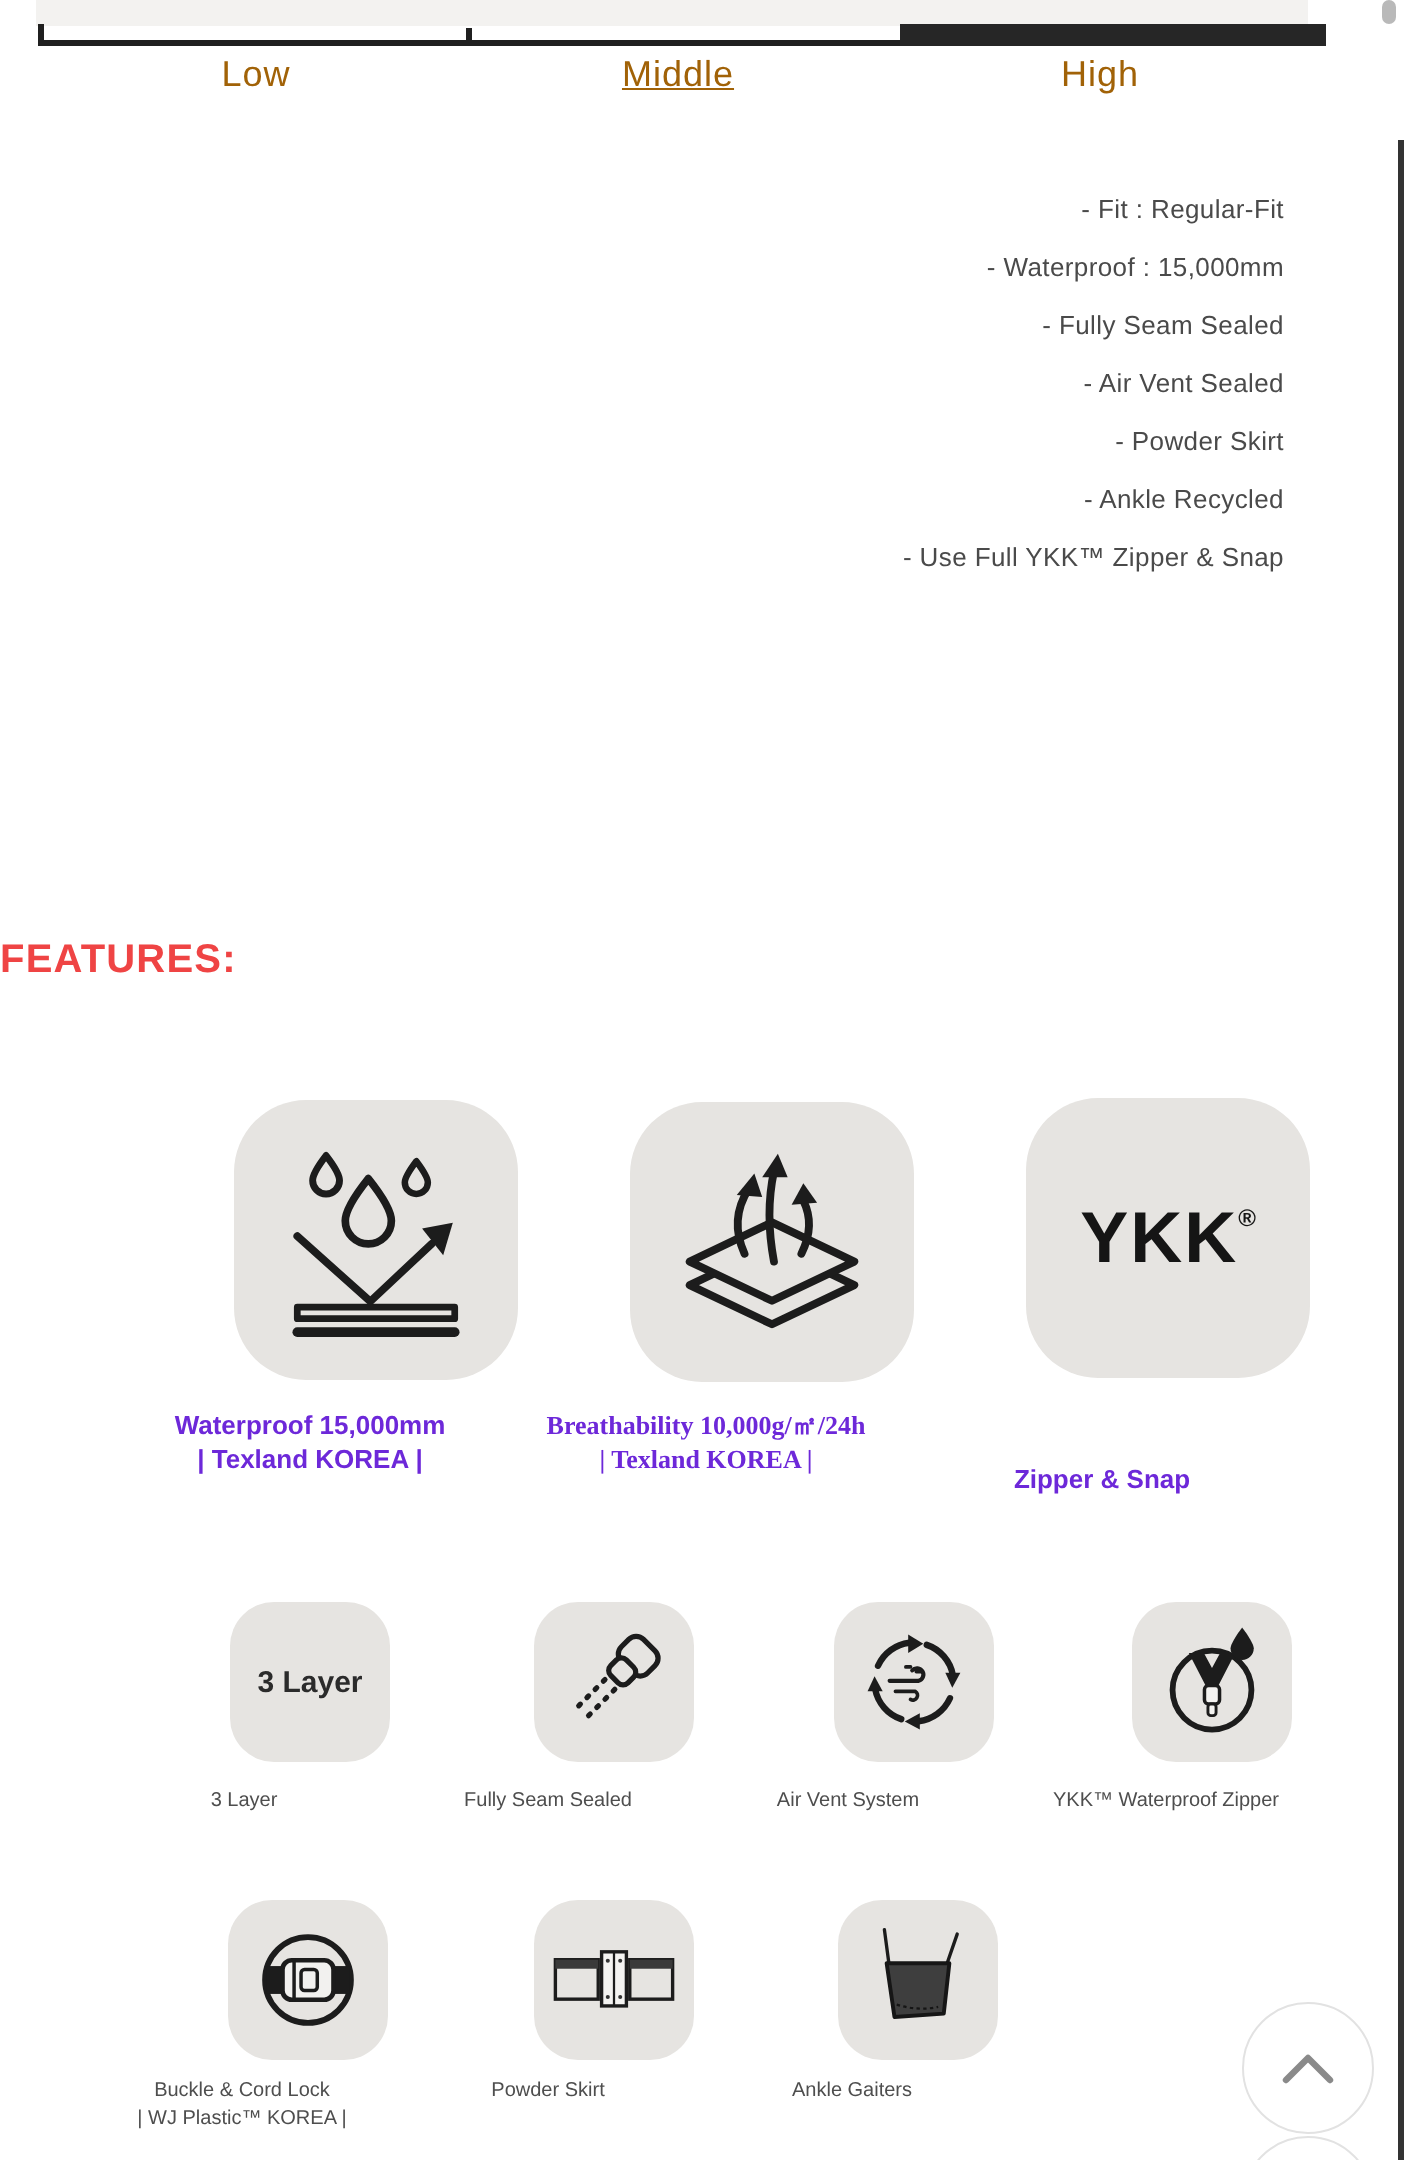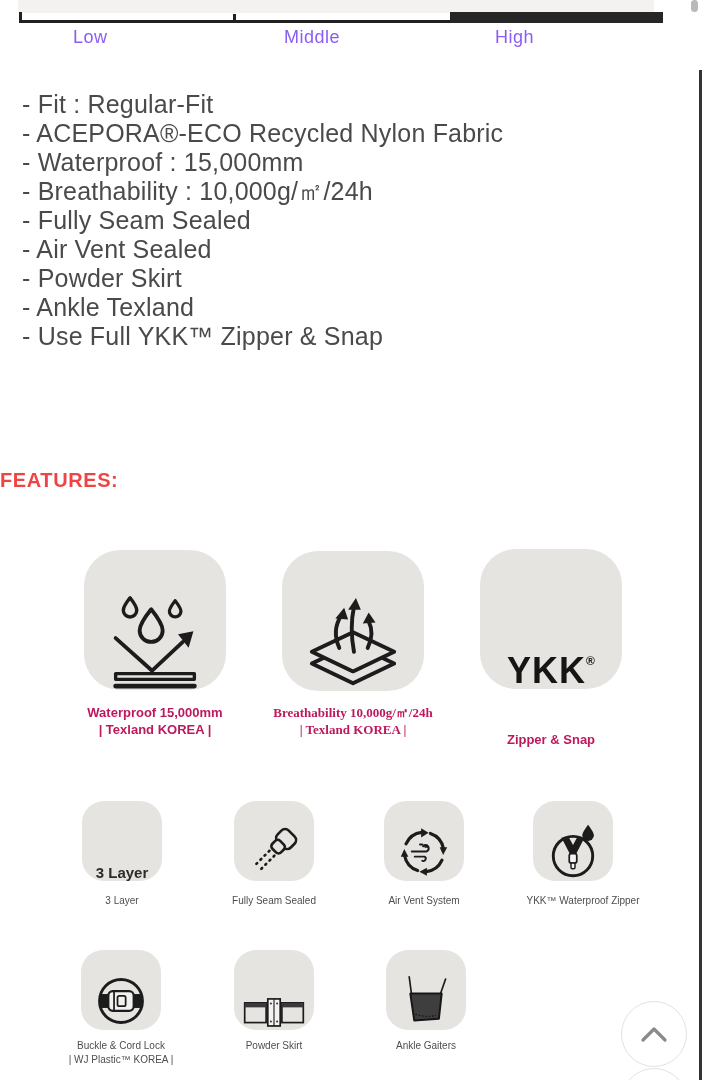--- a/index.html
+++ b/index.html
@@ -7,55 +7,55 @@
   body { font-family:"Liberation Sans","DejaVu Sans",sans-serif; }
   .page { position:relative; width:705px; height:1080px; background:#fff; overflow:hidden; margin:0 auto; }
 
   
   .top-strip   { position:absolute; left:18px; top:0; width:636px; height:13px; background:#f3f2f0; }
   .scale-line  { position:absolute; left:20px; top:20px; width:431px; height:3px; background:#202020; }
   .tick        { position:absolute; background:#202020; }
   .tick-left   { left:19px;  top:12px; width:3px; height:11px; }
   .tick-mid    { left:233px; top:14px; width:3px; height:9px;  }
   .scale-fill  { position:absolute; left:450px; top:12px; width:213px; height:11px; background:#262626; }
-  .scale-label { position:absolute; top:27px; width:110px; text-align:left; font-size:18px; color:#8b5cf6; letter-spacing:.5px; }
+  .scale-label { position:absolute; top:27px; width:110px; text-align:center; font-size:18px; color:#a16207; letter-spacing:.5px; }
   .lab-low    { left:73px; }
-  .lab-middle { left:284px; }
+  .lab-middle { left:284px;text-decoration:underline; }
   .lab-high   { left:495px; }
 
   
   .spec-list { position:absolute; left:22px; top:90px; width:620px; }
-  .spec-line { font-size:25px; line-height:29px; color:#4a4a4a; letter-spacing:.2px; white-space:nowrap; }
+  .spec-line { font-size:13px; line-height:29px; color:#4a4a4a; letter-spacing:.2px; white-space:nowrap;text-align:right; }
 
   
   .features-heading { position:absolute; left:0; top:469px; width:705px; text-align:left;
                       font-size:20px; font-weight:700; color:#ef4444; letter-spacing:.6px; }
 
   
-  .icon-box { position:absolute; background:#e6e4e1; display:flex; align-items:flex-end; justify-content:center; }
+  .icon-box { position:absolute; background:#e6e4e1; display:flex; align-items:center; justify-content:center;margin-left:33px; }
   .box-lg { width:142px; height:140px; border-radius:36px; }
   .box-sm { width:80px;  height:80px;  border-radius:22px; }
   .b1-1 { left:84px;  top:550px; }
   .b1-2 { left:282px; top:551px; }
   .b1-3 { left:480px; top:549px; }
   .b2-1 { left:82px;  top:801px; }
   .b2-2 { left:234px; top:801px; }
   .b2-3 { left:384px; top:801px; }
   .b2-4 { left:533px; top:801px; }
   .b3-1 { left:81px;  top:950px; }
   .b3-2 { left:234px; top:950px; }
   .b3-3 { left:386px; top:950px; }
 
   .ykk-logo { font-size:36px; font-weight:800; color:#151515; letter-spacing:1px; line-height:1; }
   .ykk-logo sup { font-size:12px; font-weight:700; vertical-align:18px; letter-spacing:0; }
   .three-layer-text { font-size:15px; font-weight:700; color:#2b2b2b; }
 
   
   .cap-lg { position:absolute; top:704px; text-align:center; font-size:13px; font-weight:700;
-            line-height:17px; color:#be185d; }
+            line-height:17px; color:#6d28d9; }
   .c1-1 { left:55px;  width:200px; }
   .c1-2 { left:243px; width:220px;font-family:Liberation Serif, serif; }
   .c1-3 { left:451px; width:200px;margin-top:27px; }
   .cap-sm { position:absolute; text-align:center; font-size:10px; color:#4e4e4e; line-height:14px; }
   .row2cap { top:894px; }
   .row3cap { top:1039px; }
   .c2-1 { left:47px;  width:150px; }
   .c2-2 { left:199px; width:150px; }
   .c2-3 { left:349px; width:150px; }
   .c2-4 { left:508px; width:150px; }
@@ -83,27 +83,25 @@
   <div class="scale-line"></div>
   <div class="tick tick-left"></div>
   <div class="tick tick-mid"></div>
   <div class="scale-fill"></div>
   <div class="scale-label lab-low">Low</div>
   <div class="scale-label lab-middle">Middle</div>
   <div class="scale-label lab-high">High</div>
 
   <div class="spec-list">
     <div class="spec-line">- Fit : Regular-Fit</div>
-    <div class="spec-line">- ACEPORA®-ECO Recycled Nylon Fabric</div>
     <div class="spec-line">- Waterproof : 15,000mm</div>
-    <div class="spec-line">- Breathability : 10,000g/㎡/24h</div>
     <div class="spec-line">- Fully Seam Sealed</div>
     <div class="spec-line">- Air Vent Sealed</div>
     <div class="spec-line">- Powder Skirt</div>
-    <div class="spec-line">- Ankle Texland</div>
+    <div class="spec-line">- Ankle Recycled</div>
     <div class="spec-line">- Use Full YKK™ Zipper &amp; Snap</div>
   </div>
 
   <div class="features-heading">FEATURES:</div>
 
   <div class="icon-box box-lg b1-1">
     <svg width="96" height="100" viewBox="0 0 100 100">
       <path class="st" stroke-width="4" d="M46,18 q-12,15 -12,22 a12,12 0 0 0 24,0 q0,-7 -12,-22 Z"></path>
       <path class="st" stroke-width="3.6" d="M24,6 q-7,9 -7,13 a7,7 0 0 0 14,0 q0,-4 -7,-13 Z"></path>
       <path class="st" stroke-width="3.4" d="M71,9 q-6,8 -6,11 a6,6 0 0 0 12,0 q0,-3 -6,-11 Z"></path>

